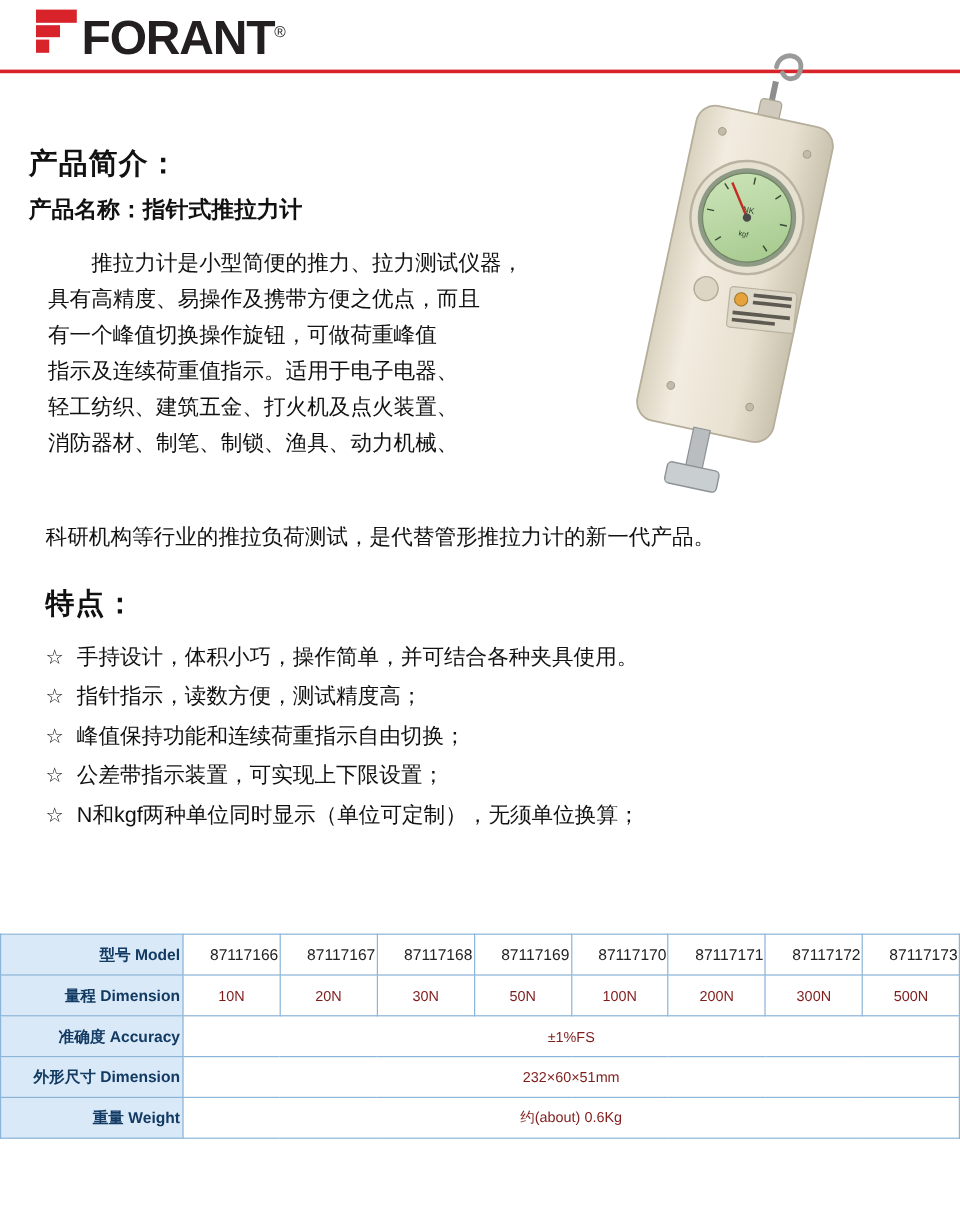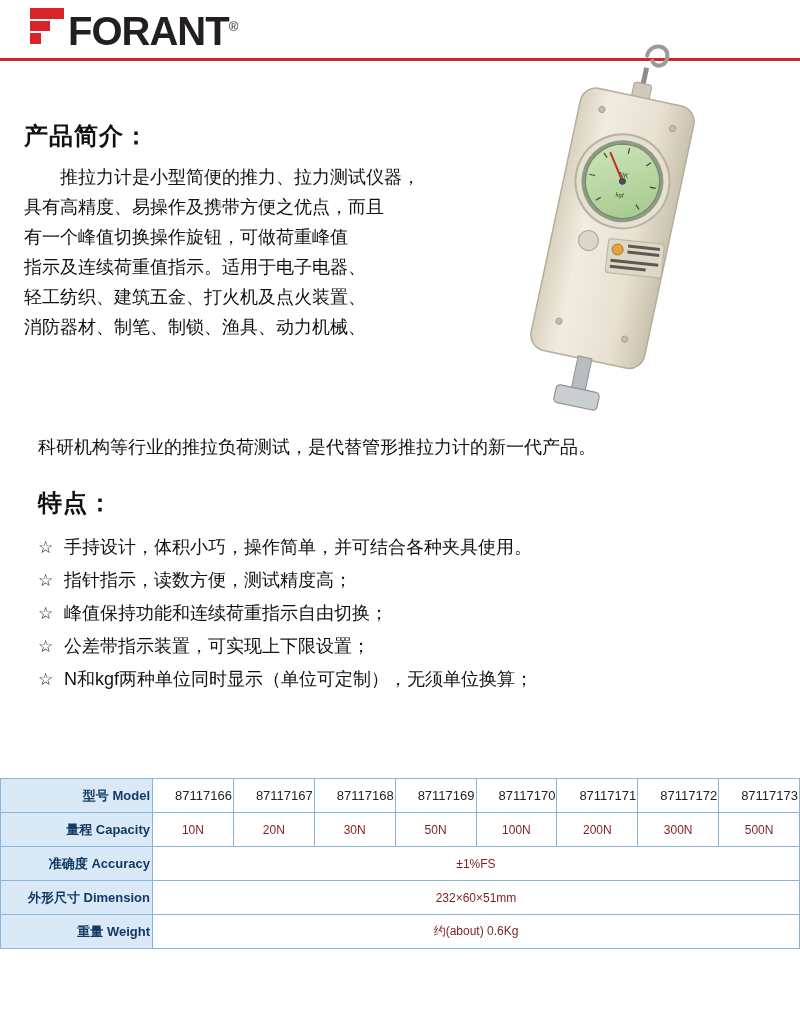--- a/index.html
+++ b/index.html
@@ -82,21 +82,21 @@
   }
   .prod-name {
     font-size: 19px;
     font-weight: bold;
     margin: 0 0 6px 0;
     color: #111;
   }
   .para {
     font-size: 18px;
     line-height: 30px;
-    margin: 0;
+    margin: 16px;
     color: #111;
     width: 430px;
   }
   .para .indent { display: inline-block; width: 36px; }
 
   .para-wide {
     position: absolute;
     left: 38px; top: 432px;
     width: 730px;
     font-size: 18px;
@@ -243,20 +243,21 @@
         </g>
 
         <rect x="163" y="330" width="14" height="36" fill="#b9bdc0" stroke="#8e9296" stroke-width="1"></rect>
         <rect x="148" y="362" width="44" height="18" rx="4" fill="#c9ced1" stroke="#8e9296" stroke-width="1.2"></rect>
       </g>
     </svg>
   </div>
 
   <div class="body-text">
     <div class="section-title">产品简介：</div>
+    <div class="prod-name"><span>产品名称：</span><span>指针式推拉力计</span></div>
     <p class="para">
       <span class="indent"></span><span>推拉力计是小型简便的推力、拉力测试仪器，</span><br>
       <span>具有高精度、易操作及携带方便之优点，而且</span><br>
       <span>有一个峰值切换操作旋钮，可做荷重峰值</span><br>
       <span>指示及连续荷重值指示。适用于电子电器、</span><br>
       <span>轻工纺织、建筑五金、打火机及点火装置、</span><br>
       <span>消防器材、制笔、制锁、渔具、动力机械、</span>
     </p>
   </div>
   <div class="para-wide">科研机构等行业的推拉负荷测试，是代替管形推拉力计的新一代产品。</div>
@@ -292,21 +293,21 @@
         <td class="val model">87117166</td>
         <td class="val model">87117167</td>
         <td class="val model">87117168</td>
         <td class="val model">87117169</td>
         <td class="val model">87117170</td>
         <td class="val model">87117171</td>
         <td class="val model">87117172</td>
         <td class="val model">87117173</td>
       </tr>
       <tr>
-        <td class="rowhead">量程  Capacity</td>
+        <td class="rowhead">量程  Dimension</td>
         <td class="val">10N</td>
         <td class="val">20N</td>
         <td class="val">30N</td>
         <td class="val">50N</td>
         <td class="val">100N</td>
         <td class="val">200N</td>
         <td class="val">300N</td>
         <td class="val">500N</td>
       </tr>
       <tr>

